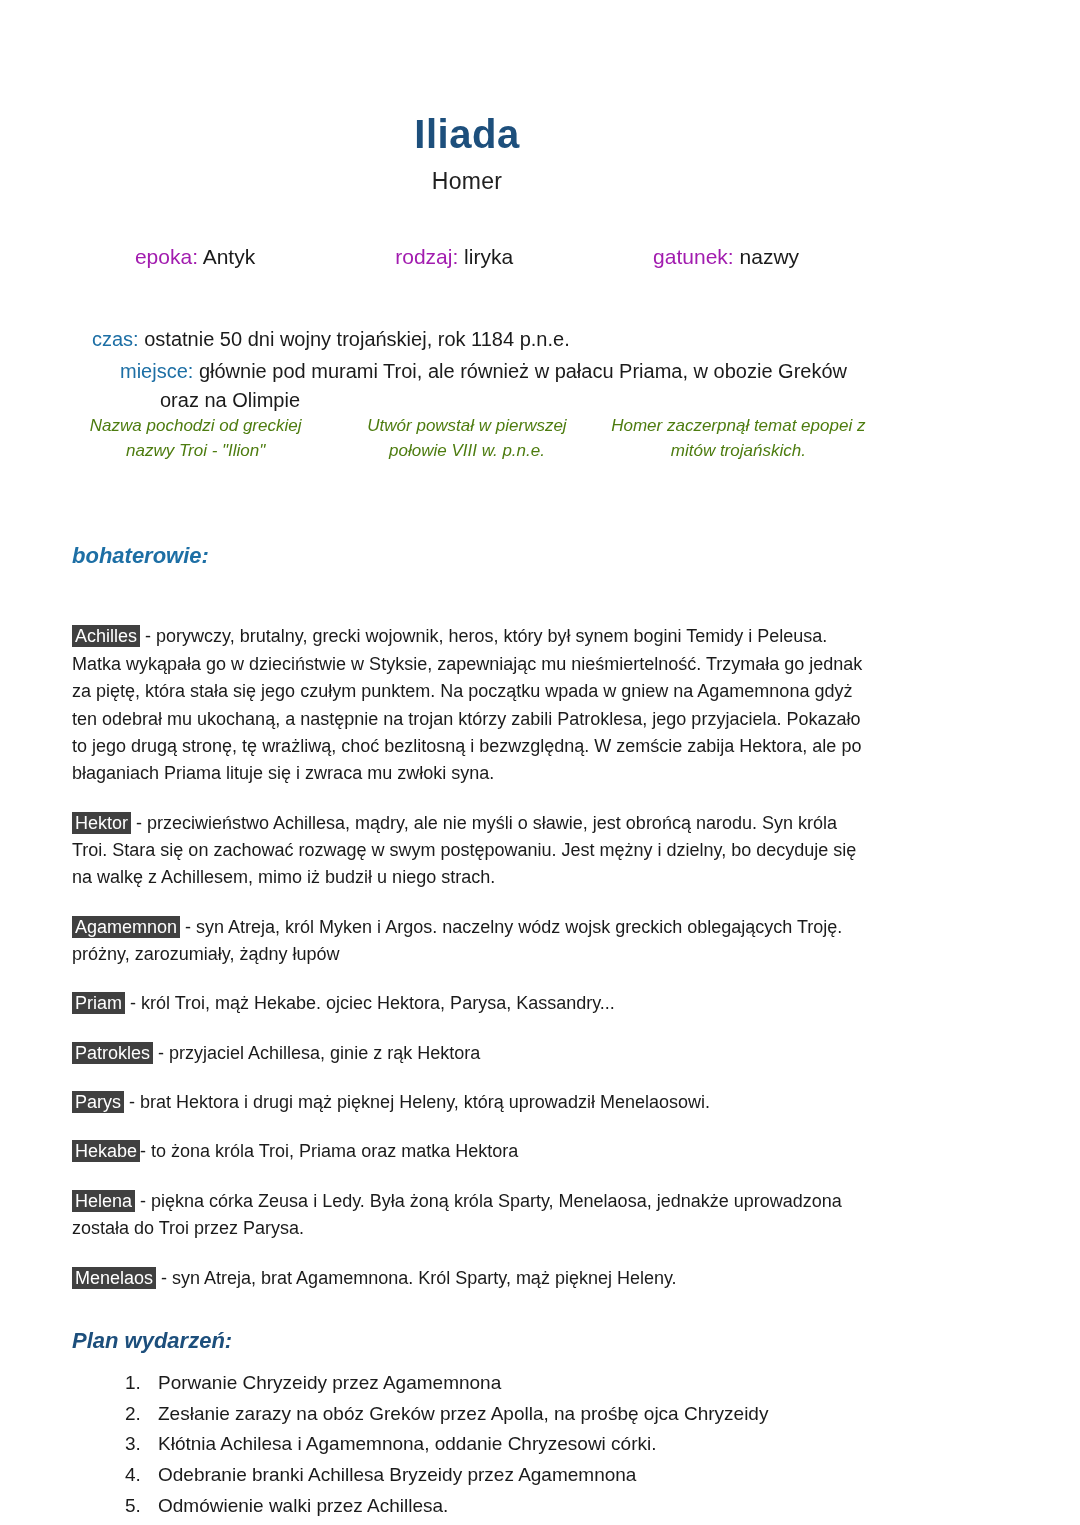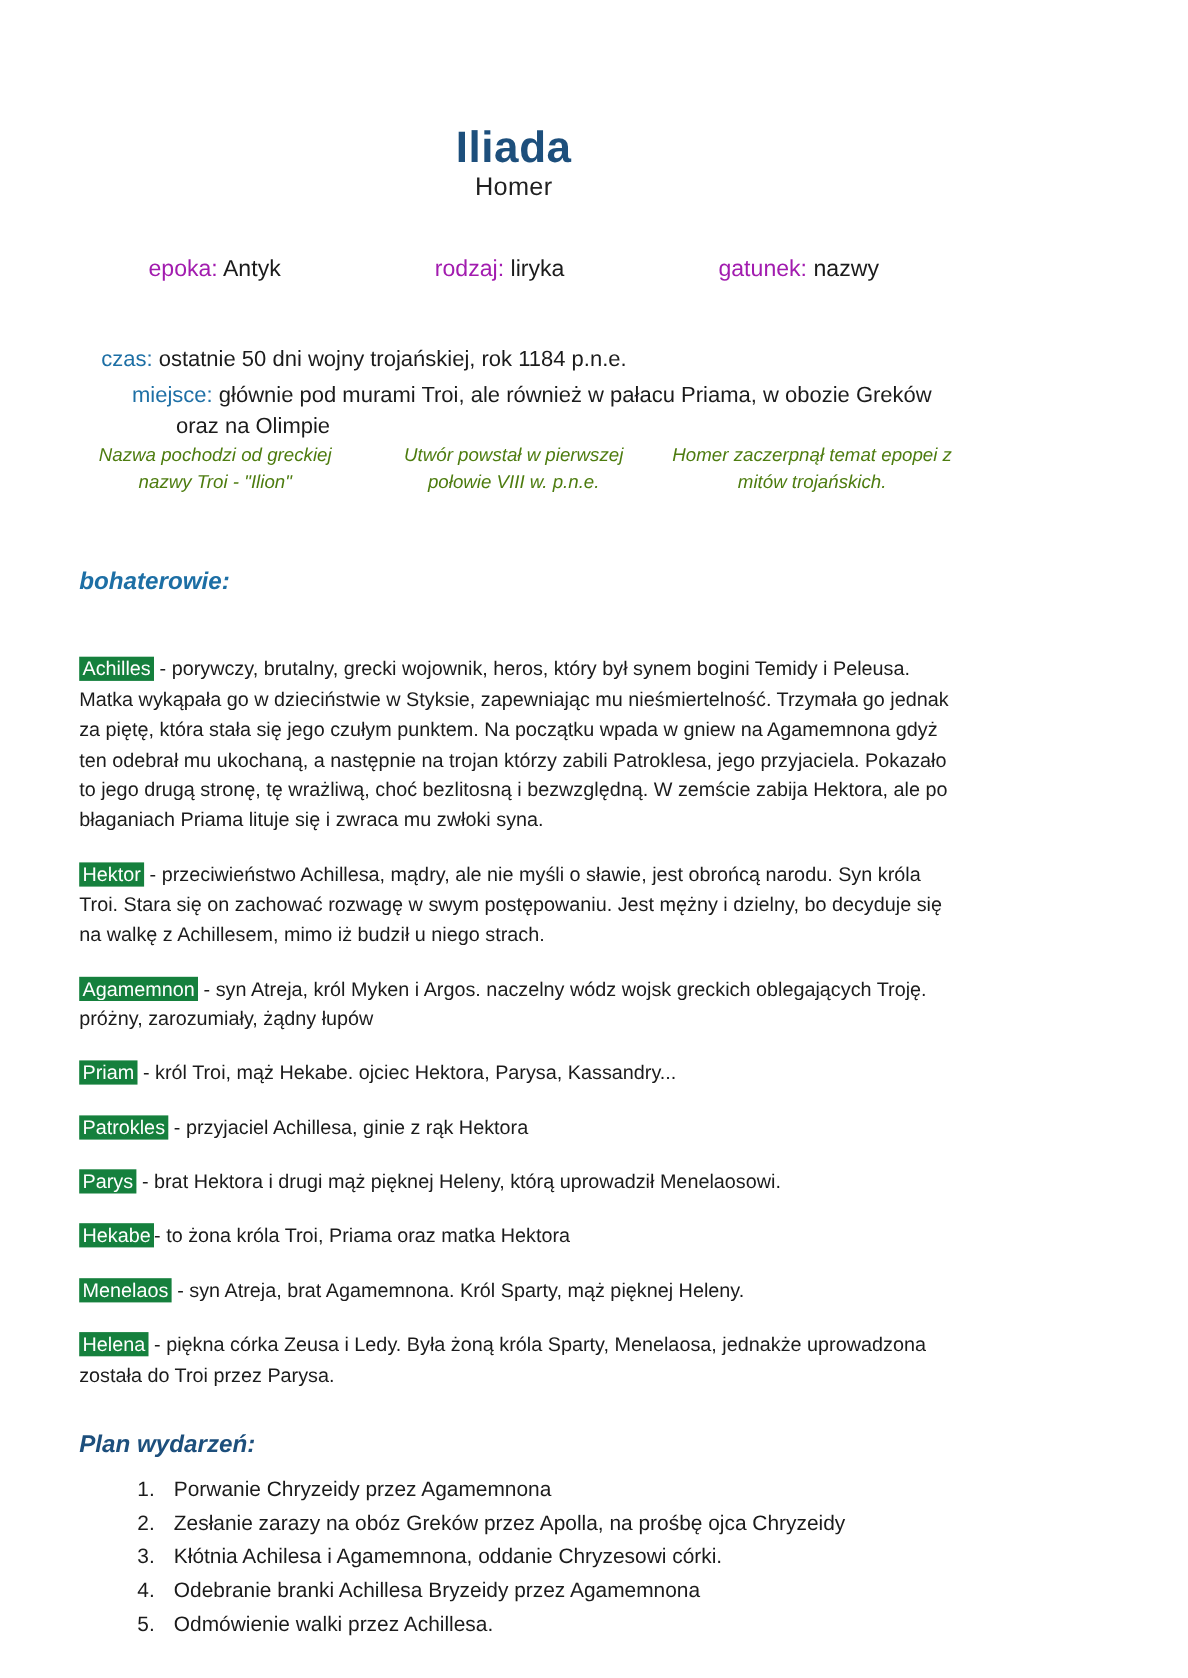--- a/index.html
+++ b/index.html
@@ -31,20 +31,21 @@
   .doc-title {
     font-size: 40px;
     font-weight: bold;
     color: #1d4f7c;
     letter-spacing: 0.5px;
     line-height: 1.1;
   }
   .doc-author {
     font-size: 23px;
     color: #202020;
+    margin-top: 12px;
     letter-spacing: 0.3px;
   }
 
   
   .meta-row {
     display: flex;
     justify-content: center;
     gap: 140px;
     margin-top: 50px;
     font-size: 21px;
@@ -86,21 +87,21 @@
     flex: 1;
     text-align: center;
     padding: 0 6px;
   }
   .note.n1 { max-width: 300px; }
   .note.n2 { max-width: 290px; }
   .note.n3 { max-width: 300px; }
 
   
   .section-heading {
-    margin-top: 64px;
+    margin-top: 80px;
     font-size: 22px;
     font-style: italic;
     font-weight: bold;
     color: #1d6fa5;
     padding-left: 12px;
   }
   .section-heading.plan {
     margin-top: 36px;
     color: #1d4f7c;
   }
@@ -112,21 +113,21 @@
     padding-right: 4px;
   }
   .char {
     font-size: 18px;
     line-height: 1.52;
     margin-bottom: 22px;
     text-align: left;
   }
   .char:last-child { margin-bottom: 0; }
   .hl {
-    background: #15803d;
+    background: #404040;
     color: #ffffff;
     padding: 1px 3px;
   }
 
   
   .plan-list {
     margin: 14px 0 0 0;
     padding-left: 86px;
     font-size: 19px;
     line-height: 1.62;
@@ -180,22 +181,22 @@
   <div class="section-heading">bohaterowie:</div>
 
   <div class="characters">
     <div class="char"><span class="hl">Achilles</span><span> - porywczy, brutalny, grecki wojownik, heros, który był synem bogini Temidy i Peleusa. Matka wykąpała go w dzieciństwie w Styksie, zapewniając mu nieśmiertelność. Trzymała go jednak za piętę, która stała się jego czułym punktem. Na początku wpada w gniew na Agamemnona gdyż ten odebrał mu ukochaną, a następnie na trojan którzy zabili Patroklesa, jego przyjaciela. Pokazało to jego drugą stronę, tę wrażliwą, choć bezlitosną i bezwzględną. W zemście zabija Hektora, ale po błaganiach Priama lituje się i zwraca mu zwłoki syna.</span></div>
     <div class="char"><span class="hl">Hektor</span><span> - przeciwieństwo Achillesa, mądry, ale nie myśli o sławie, jest obrońcą narodu. Syn króla Troi. Stara się on zachować rozwagę w swym postępowaniu. Jest mężny i dzielny, bo decyduje się na walkę z Achillesem, mimo iż budził u niego strach.</span></div>
     <div class="char"><span class="hl">Agamemnon</span><span> - syn Atreja, król Myken i Argos. naczelny wódz wojsk greckich oblegających Troję. próżny, zarozumiały, żądny łupów</span></div>
     <div class="char"><span class="hl">Priam</span><span> - król Troi, mąż Hekabe. ojciec Hektora, Parysa, Kassandry...</span></div>
     <div class="char"><span class="hl">Patrokles</span><span> - przyjaciel Achillesa, ginie z rąk Hektora</span></div>
     <div class="char"><span class="hl">Parys</span><span> - brat Hektora i drugi mąż pięknej Heleny, którą uprowadził Menelaosowi.</span></div>
     <div class="char"><span class="hl">Hekabe</span><span>- to żona króla Troi, Priama oraz matka Hektora</span></div>
+    <div class="char"><span class="hl">Helena</span><span> - piękna córka Zeusa i Ledy. Była żoną króla Sparty, Menelaosa, jednakże uprowadzona została do Troi przez Parysa.</span></div>
     <div class="char"><span class="hl">Menelaos</span><span> - syn Atreja, brat Agamemnona. Król Sparty, mąż pięknej Heleny.</span></div>
-    <div class="char"><span class="hl">Helena</span><span> - piękna córka Zeusa i Ledy. Była żoną króla Sparty, Menelaosa, jednakże uprowadzona została do Troi przez Parysa.</span></div>
   </div>
 
   <div class="section-heading plan">Plan wydarzeń:</div>
 
   <ol class="plan-list">
     <li>Porwanie Chryzeidy przez Agamemnona</li>
     <li>Zesłanie zarazy na obóz Greków przez Apolla, na prośbę ojca Chryzeidy</li>
     <li>Kłótnia Achilesa i Agamemnona, oddanie Chryzesowi córki.</li>
     <li>Odebranie branki Achillesa Bryzeidy przez Agamemnona</li>
     <li>Odmówienie walki przez Achillesa.</li>

